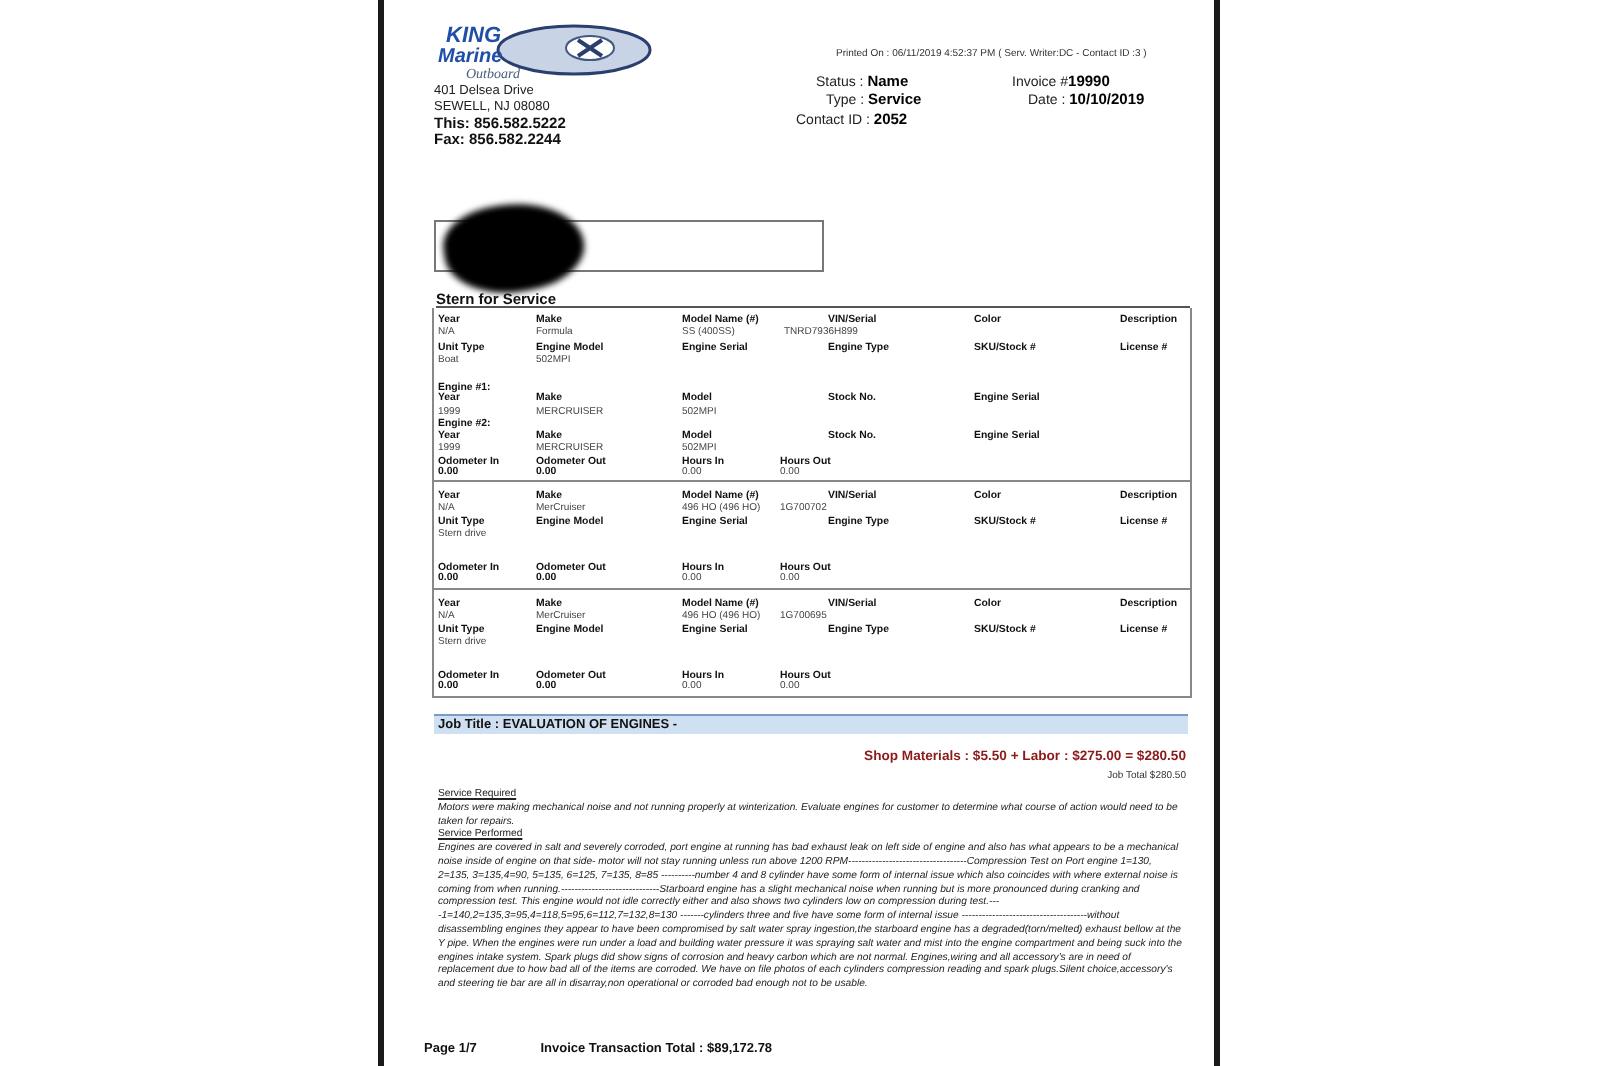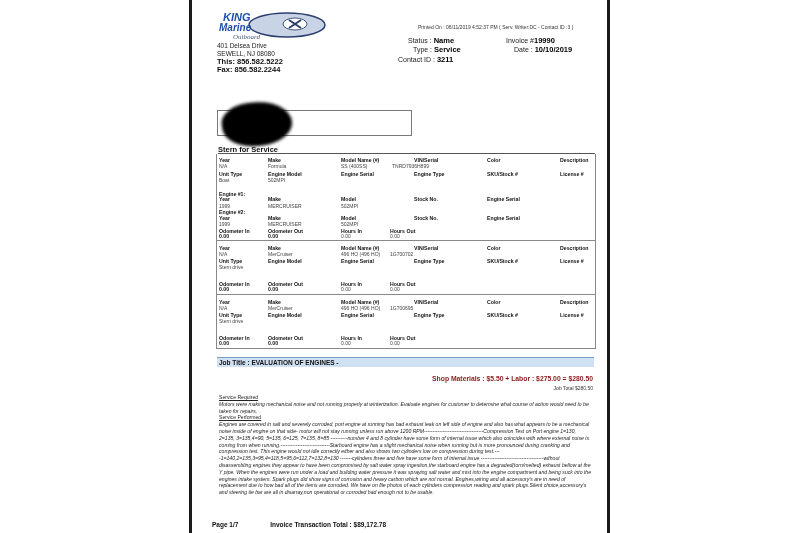--- a/index.html
+++ b/index.html
@@ -77,21 +77,21 @@
   <div class="meta" style="left:216px;top:36px;">
     <span>Status :</span>
     <b>Name</b>
   </div>
   <div class="meta" style="left:221px;top:45px;">
     <span>Type :</span>
     <b>Service</b>
   </div>
   <div class="meta" style="left:206px;top:55px;">
     <span>Contact ID :</span>
-    <b>3211</b>
+    <b>2052</b>
   </div>
   <div class="meta" style="left:314px;top:36px;">
     <span>Invoice #</span><b>19990</b>
   </div>
   <div class="meta" style="left:322px;top:45px;">
     <span>Date :</span>
     <b>10/10/2019</b>
   </div>
 
   <div class="redact-box"></div>

